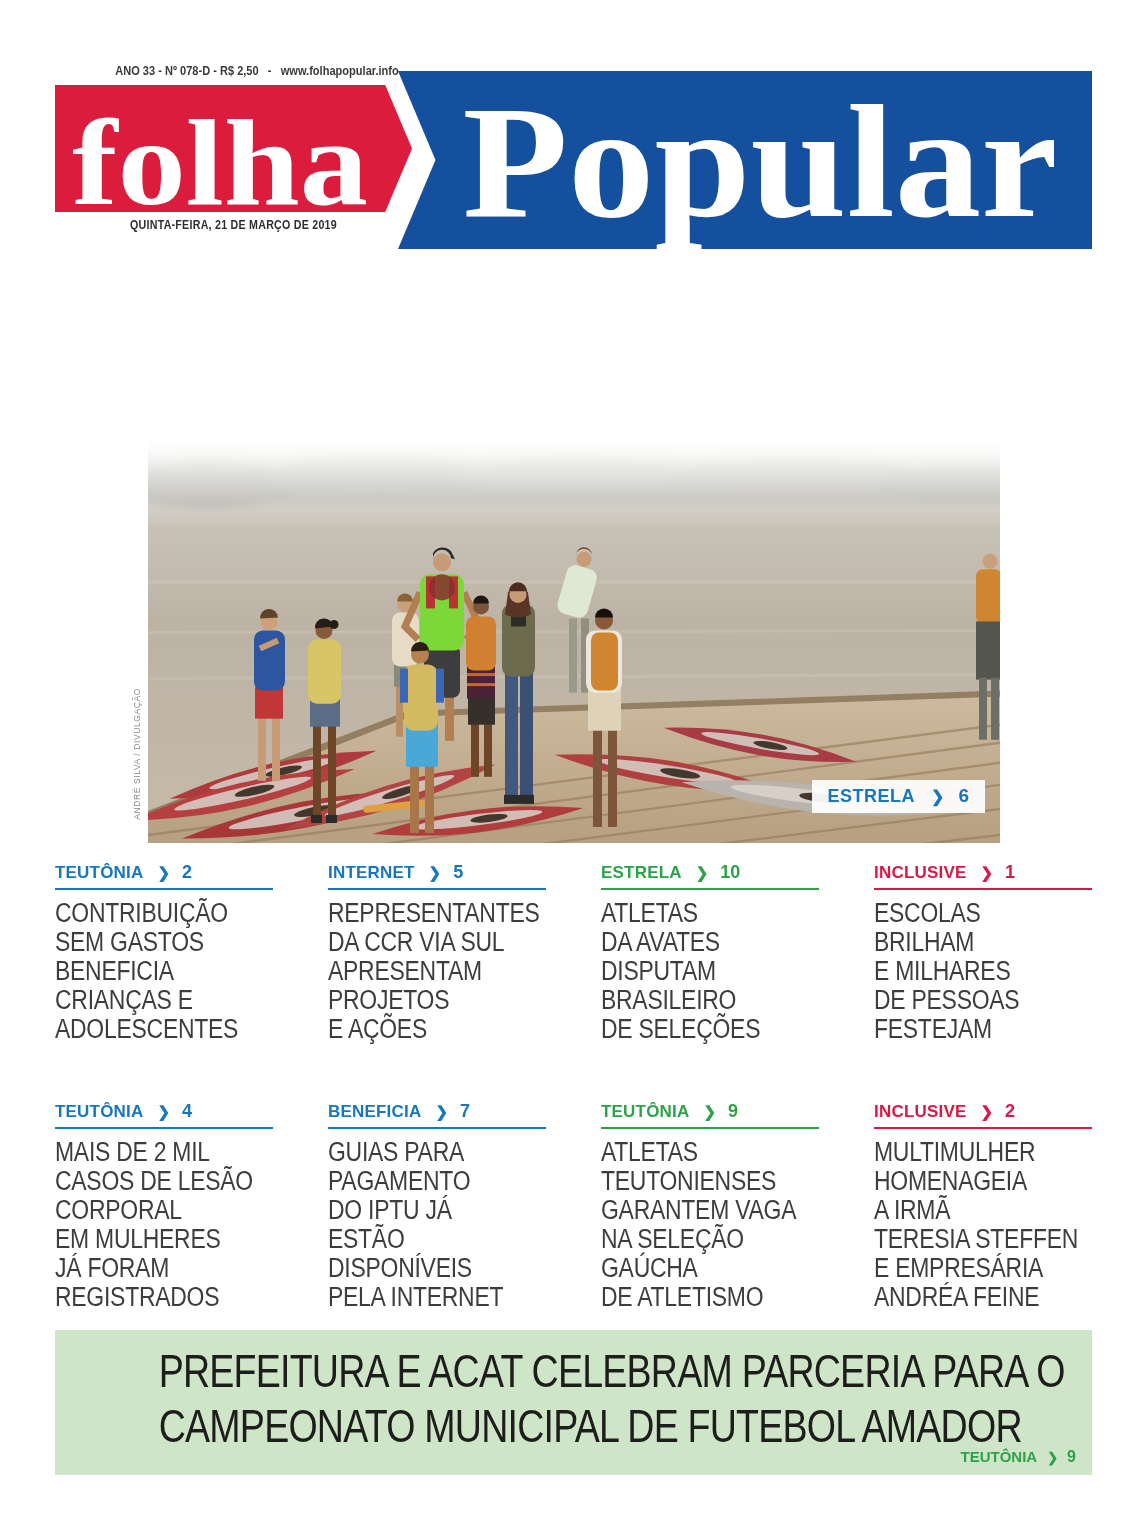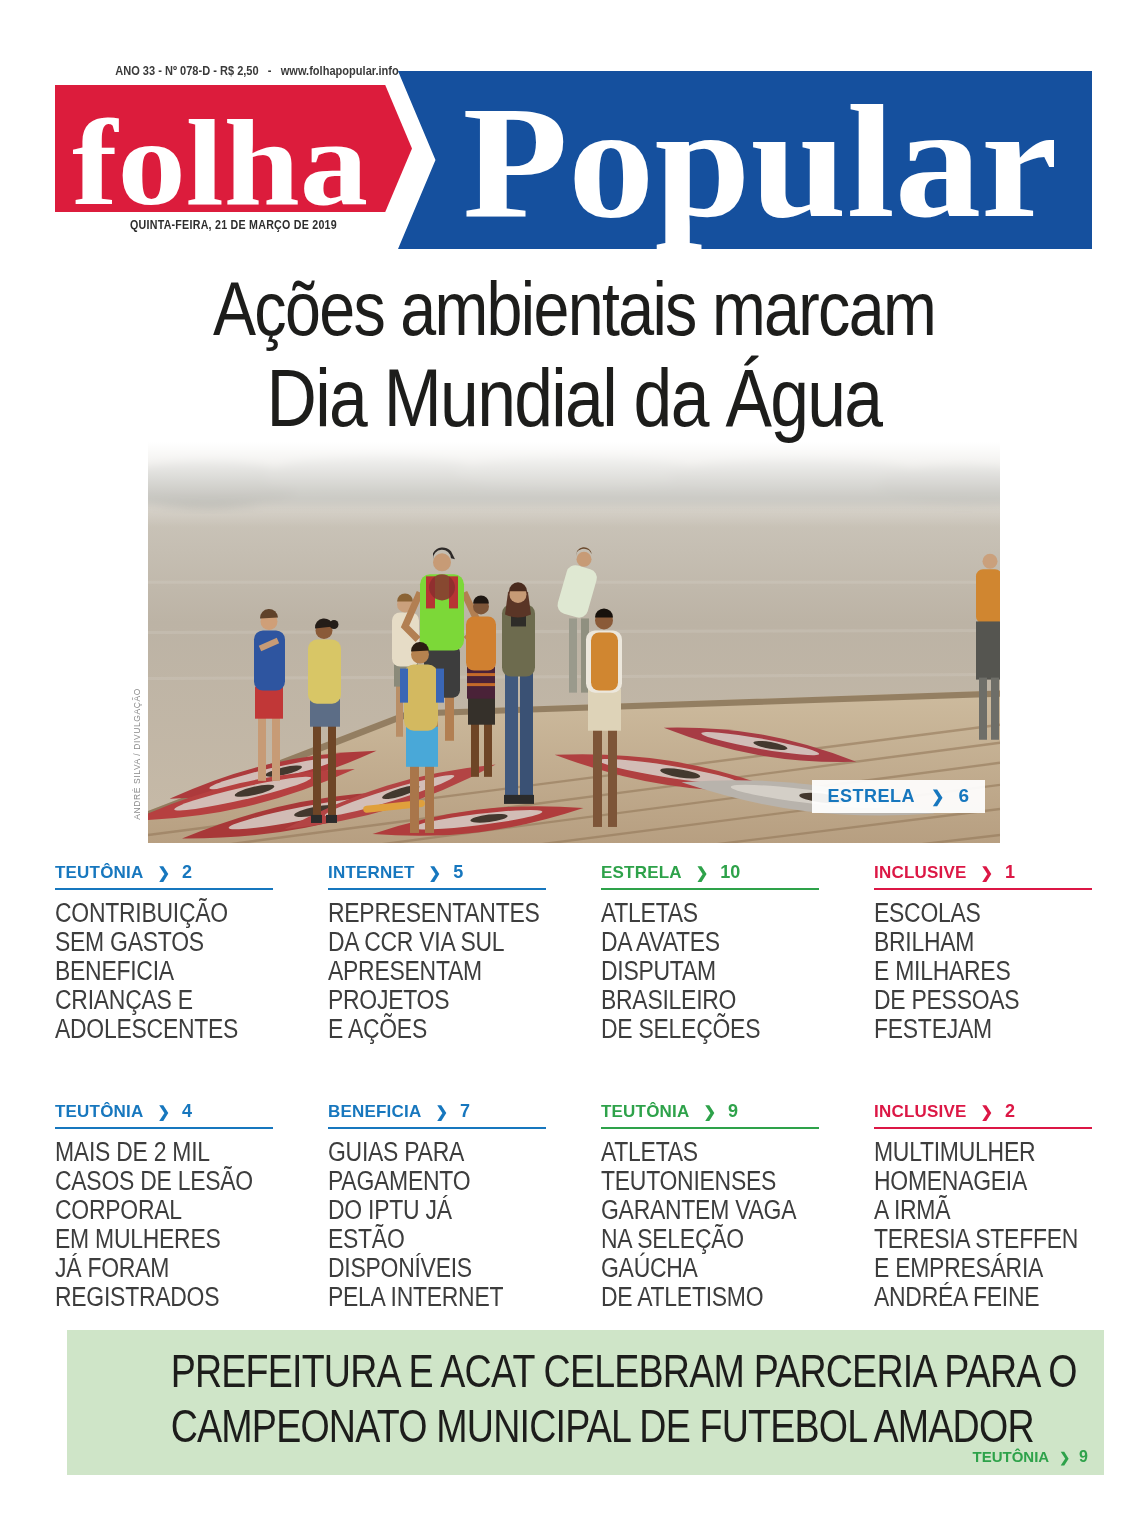--- a/index.html
+++ b/index.html
@@ -57,21 +57,21 @@
           border-bottom:2.5px solid var(--accent);padding-bottom:5px;font-weight:bold;}
   .t-sec{font-size:17px;letter-spacing:.2px;}
   .t-head .chev{margin-left:14px;font-size:15px;}
   .t-page{margin-left:12px;font-size:18px;}
   .t-text{margin-top:9px;font-size:27px;line-height:29px;color:var(--teaser-text);
           white-space:pre;letter-spacing:-.3px;
           transform:scaleX(.85);transform-origin:left top;}
 
   
   .banner{position:absolute;left:55px;top:1330px;width:1037px;height:145px;
-          background:var(--banner-bg);margin-left:12px;}
+          background:var(--banner-bg);}
   .banner-text{padding-top:13px;transform:scaleX(.8);transform-origin:center top;}
   .banner-line{text-align:center;font-size:47px;line-height:55px;color:#1d1d1b;
                letter-spacing:-1px;white-space:nowrap;}
   .banner-tag{position:absolute;right:16px;bottom:9px;display:flex;align-items:baseline;
               color:var(--label-green);font-weight:bold;}
   .banner-tag .sec{font-size:15px;}
   .banner-tag .chev{margin-left:10px;font-size:13px;}
   .banner-tag .pg{margin-left:9px;font-size:16px;}
 </style>
 </head>
@@ -83,24 +83,20 @@
     <div class="info-line">ANO 33 - Nº 078-D - R$ 2,50   -   www.folhapopular.info</div>
     <div class="mast-blue">
       <span class="word">Popular</span>
     </div>
     <div class="mast-red">
       <span class="word">folha</span>
     </div>
     <div class="date-line">QUINTA-FEIRA, 21 DE MARÇO DE 2019</div>
   </header>
 
-  <h1 class="headline" style="margin:0;font-weight:normal;">
-    <span class="hl1">Ações ambientais marcam</span>
-    <span class="hl2">Dia Mundial da Água</span>
-  </h1>
 
   <div class="photo">
     <svg viewBox="0 0 852 400" preserveAspectRatio="none" aria-hidden="true">
       <defs>
         <linearGradient id="gWater" x1="0" y1="0" x2="0" y2="1">
           <stop offset="0" stop-color="#d3cfc6"></stop>
           <stop offset="0.45" stop-color="#bcb3a5"></stop>
           <stop offset="1" stop-color="#c7baa7"></stop>
         </linearGradient>
         <linearGradient id="gMist" x1="0" y1="0" x2="0" y2="1">

